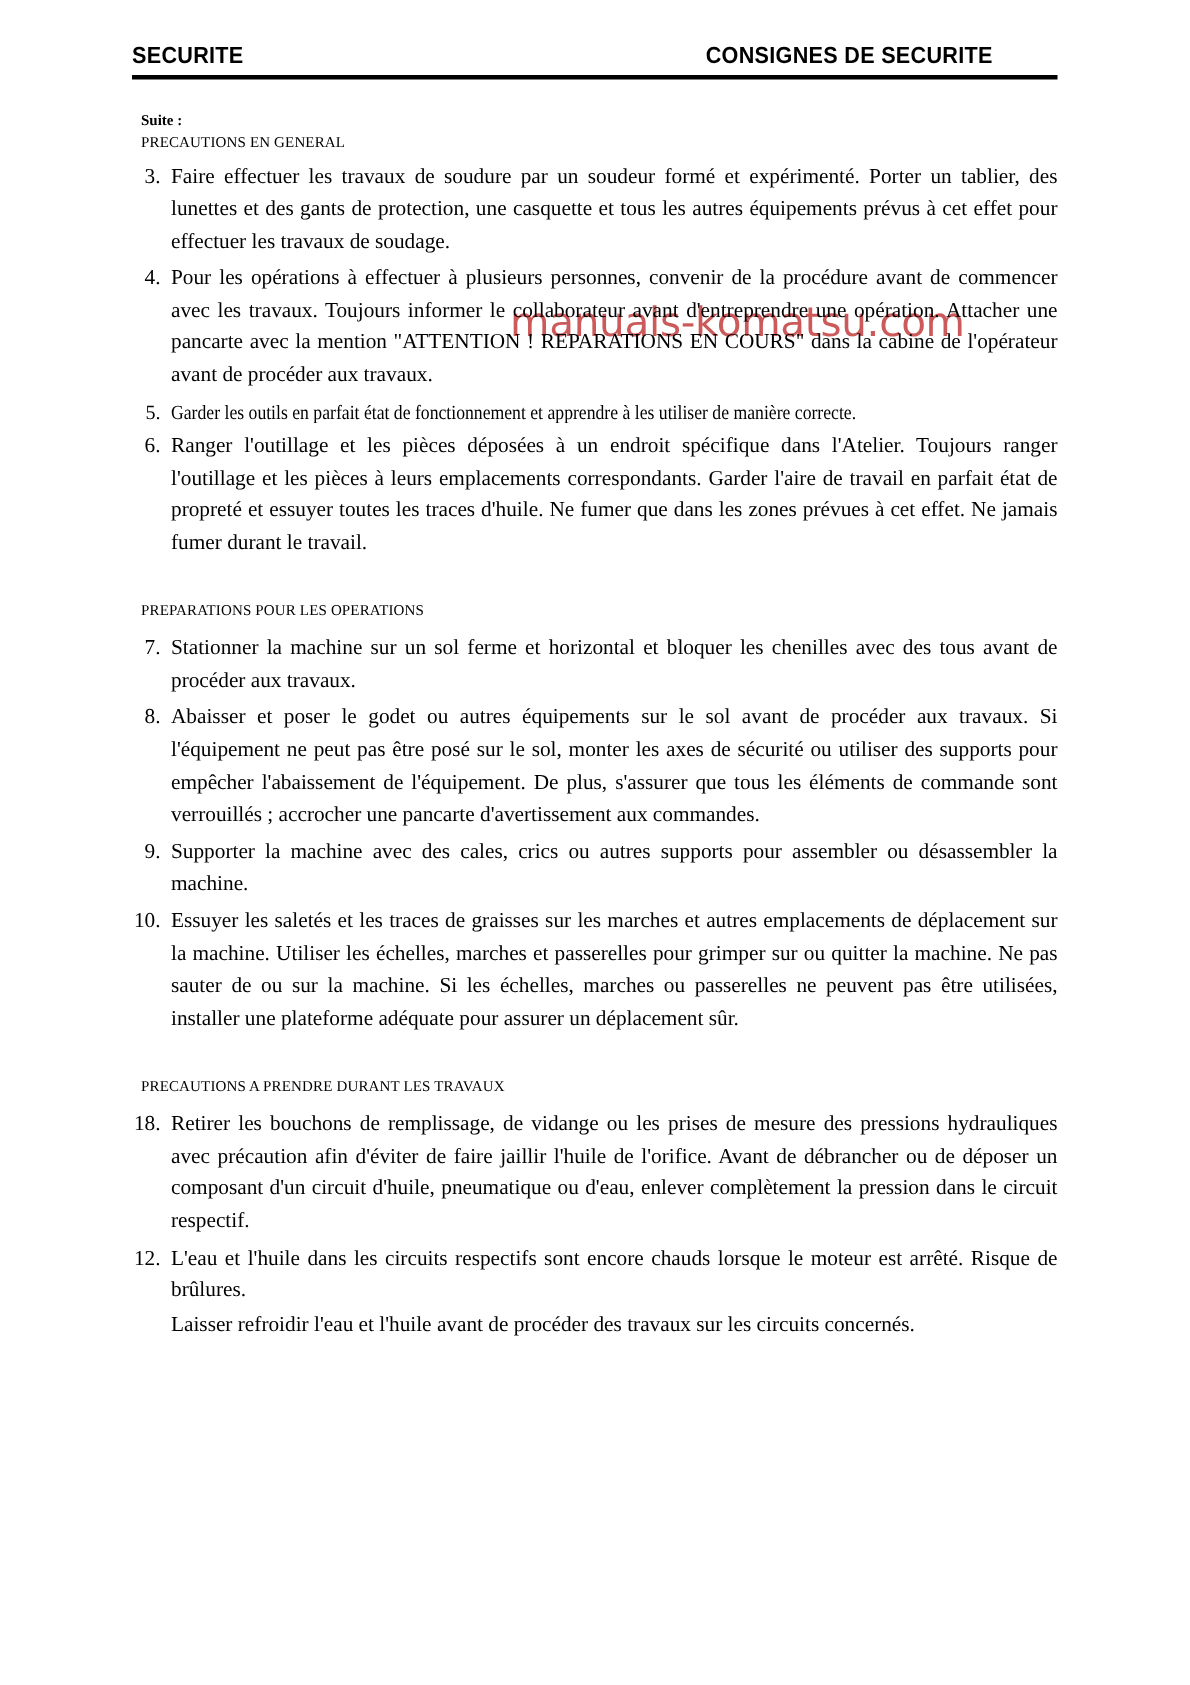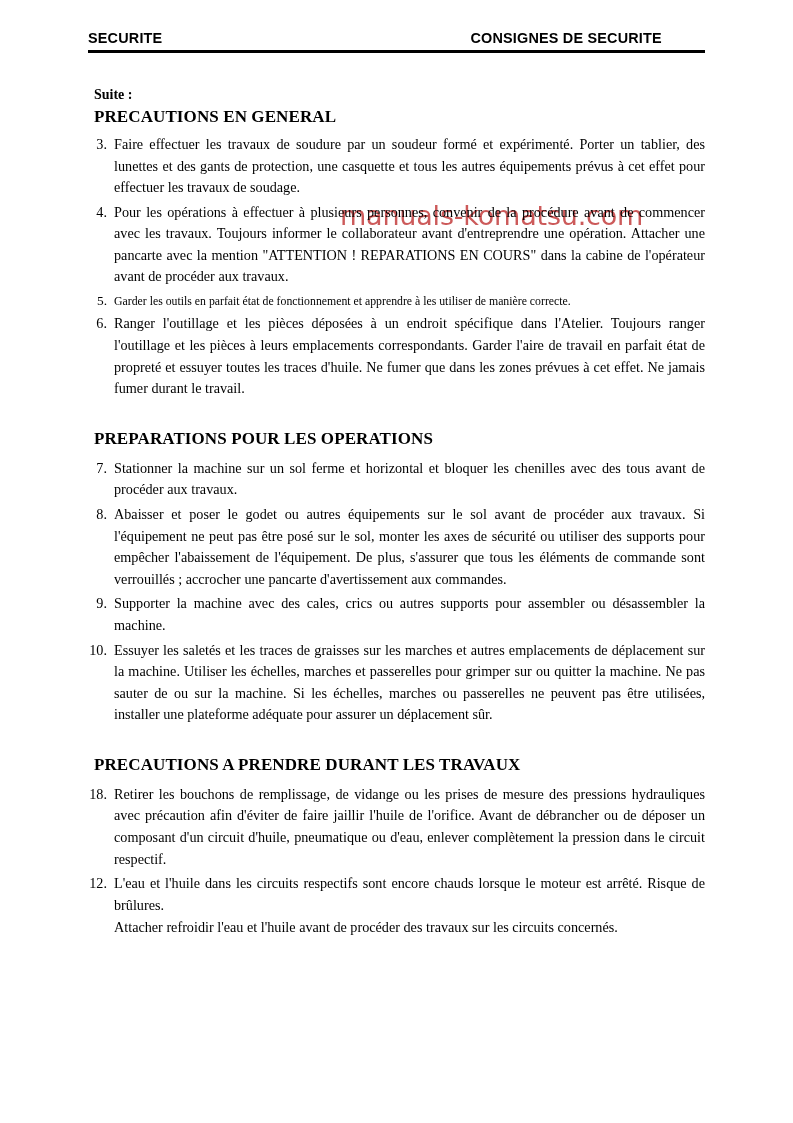--- a/index.html
+++ b/index.html
@@ -47,27 +47,27 @@
   
   .content {
     position: absolute;
     left: 88px;
     top: 74px;
     width: 617px;
   }
 
   .suite {
     font-weight: bold;
-    font-size: 14px;
+    font-size: 10px;
     line-height: 1.35;
-    margin: 12px 0 1px 6px;
+    margin: 0 0 1px 6px;
   }
   .sec-title {
-    font-weight: bold;
-    font-size: 17px;
+    font-weight: normal;
+    font-size: 10px;
     line-height: 1.3;
     margin: 0 0 6px 6px;
     letter-spacing: 0.1px;
   }
   .sec-title.spaced { margin-top: 28px; margin-bottom: 8px; }
 
   
   .item {
     display: flex;
     align-items: flex-start;
@@ -227,21 +227,21 @@
         <div class="item">
           <div class="num">18.</div>
           <div class="body">
             <p>Retirer les bouchons de remplissage, de vidange ou les prises de mesure des pressions hydrauliques avec précaution afin d'éviter de faire jaillir l'huile de l'orifice. Avant de débrancher ou de déposer un composant d'un circuit d'huile, pneumatique ou d'eau, enlever complètement la pression dans le circuit respectif.</p>
           </div>
         </div>
         <div class="item">
           <div class="num">12.</div>
           <div class="body">
             <p>L'eau et l'huile dans les circuits respectifs sont encore chauds lorsque le moteur est arrêté. Risque de brûlures.</p>
-            <p>Attacher refroidir l'eau et l'huile avant de procéder des travaux sur les circuits concernés.</p>
+            <p>Laisser refroidir l'eau et l'huile avant de procéder des travaux sur les circuits concernés.</p>
           </div>
         </div>
       </div>
   </div>
 
   <div class="a-suivre">A suivre</div>
 
   <div class="page-number">00-1</div>
   <div class="foot-left">01 08 07</div>
   <div class="foot-right">PC3500_Contents and 00_Foreword_13046_fra.doc</div>

